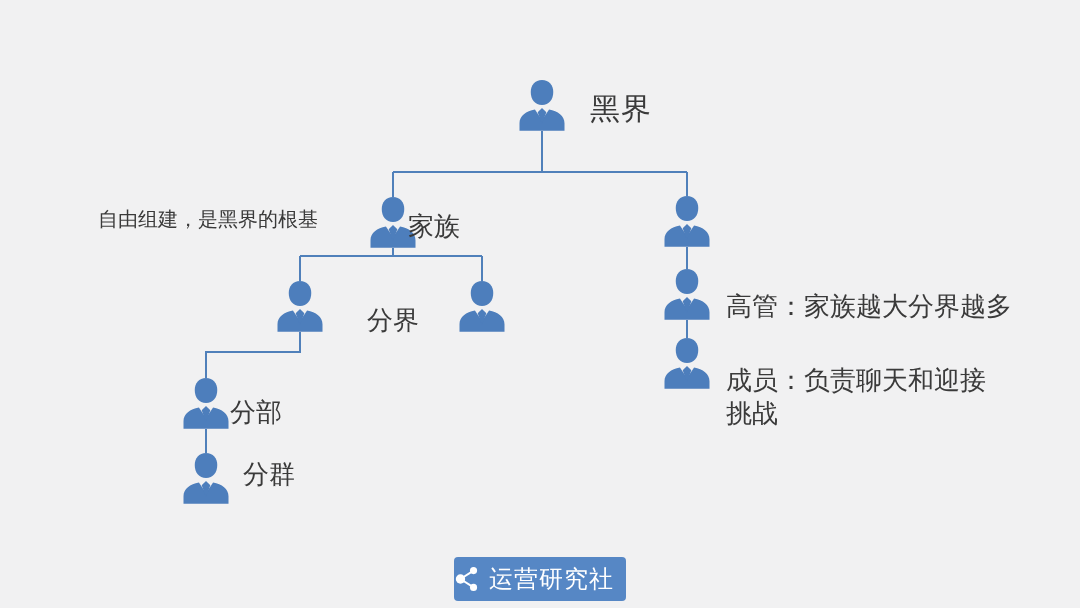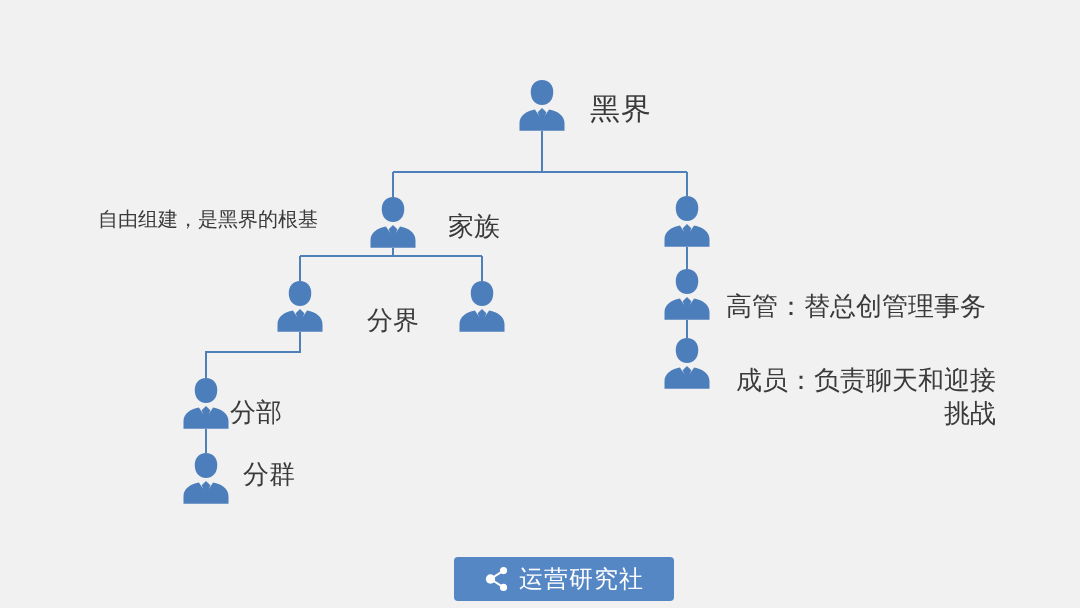--- a/index.html
+++ b/index.html
@@ -27,33 +27,32 @@
     width:50px;height:52px;
     fill:var(--icon_blue,#4d7ebc);
   }
   
   .txt{
     position:absolute;
     font-size:26px;
     line-height:1.25;
     white-space:nowrap;
     color:var(--text_dark,#3a3a3a);
-    text-align:right;
   }
   .note{font-size:20px;}
   .size-lg{font-size:30px;letter-spacing:1px;}
   .wrap{white-space:normal;width:270px;}
   
   .logo{
     position:absolute;
     left:454px;top:557px;
-    width:220px;height:44px;
+    width:172px;height:44px;
     background:var(--logo_bg,#5687c5);
     border-radius:4px;
-    display:flex;align-items:center;justify-content:center;
+    display:flex;align-items:center;
     gap:9px;
   }
   .logo-text{
     color:var(--logo_fg,#ffffff);
     font-size:24px;
     letter-spacing:1px;
   }
 </style>
 </head>
 <body>
@@ -100,26 +99,26 @@
     </svg>
   <svg class="person" viewBox="0 0 60 62" style="left:662px;top:268px">
       <use href="#person-sym"></use>
     </svg>
   <svg class="person" viewBox="0 0 60 62" style="left:662px;top:337px">
       <use href="#person-sym"></use>
     </svg>
 
   <div class="txt size-lg" style="left:590px;top:90px">黑界</div>
   <div class="txt note" style="left:98px;top:207px">自由组建，是黑界的根基</div>
-  <div class="txt" style="left:448px;top:210px">家族</div>
+  <div class="txt" style="left:408px;top:210px">家族</div>
   <div class="txt" style="left:367px;top:304px">分界</div>
   <div class="txt" style="left:230px;top:396px">分部</div>
   <div class="txt" style="left:243px;top:458px">分群</div>
 
-  <div class="txt" style="left:726px;top:290px">高管：替总创管理事务</div>
+  <div class="txt" style="left:726px;top:290px">高管：家族越大分界越多</div>
   <div class="txt wrap" style="left:726px;top:364px">成员：负责聊天和迎接挑战</div>
 
   <div class="logo">
     <svg width="26" height="28" viewBox="0 0 26 30">
       <line x1="6" y1="15" x2="20" y2="6" stroke="#ffffff" stroke-width="2.2"></line>
       <line x1="6" y1="15" x2="20" y2="24" stroke="#ffffff" stroke-width="2.2"></line>
       <circle cx="6" cy="15" r="5" fill="#ffffff"></circle>
       <circle cx="20" cy="6" r="3.8" fill="#ffffff"></circle>
       <circle cx="20" cy="24" r="3.8" fill="#ffffff"></circle>
     </svg>

